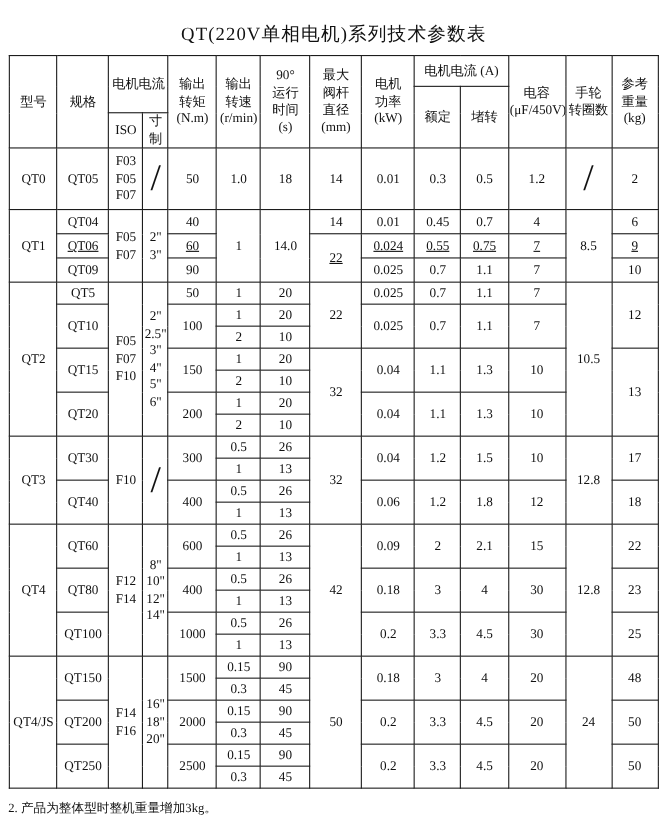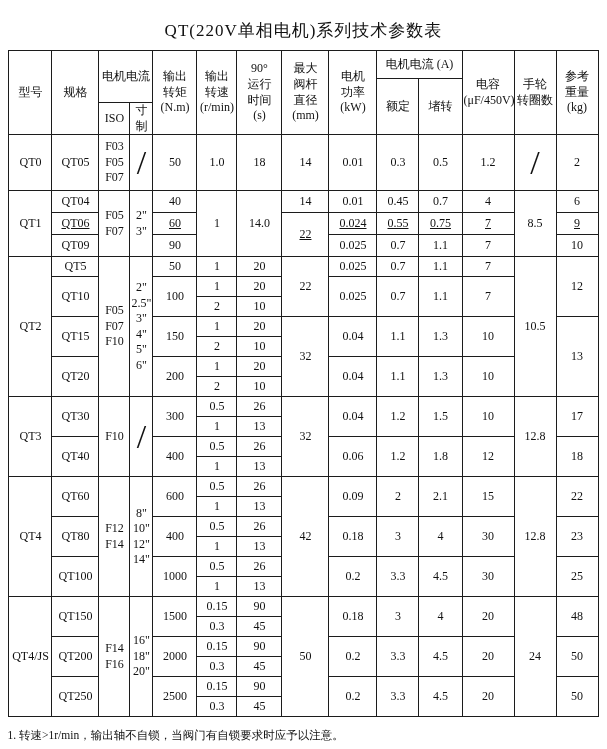--- a/index.html
+++ b/index.html
@@ -338,15 +338,14 @@
         <td rowspan="2">50</td>
       </tr>
       <tr style="height: 20px;">
         <td>0.3</td>
         <td>45</td>
       </tr>
     </tbody>
 </table>
 
 <div class="notes">
-  <p>1. 转速&gt;1r/min，输出轴不自锁，当阀门有自锁要求时应予以注意。</p>
   <p>2. 产品为整体型时整机重量增加3kg。</p>
 </div>
 
 </body></html>

